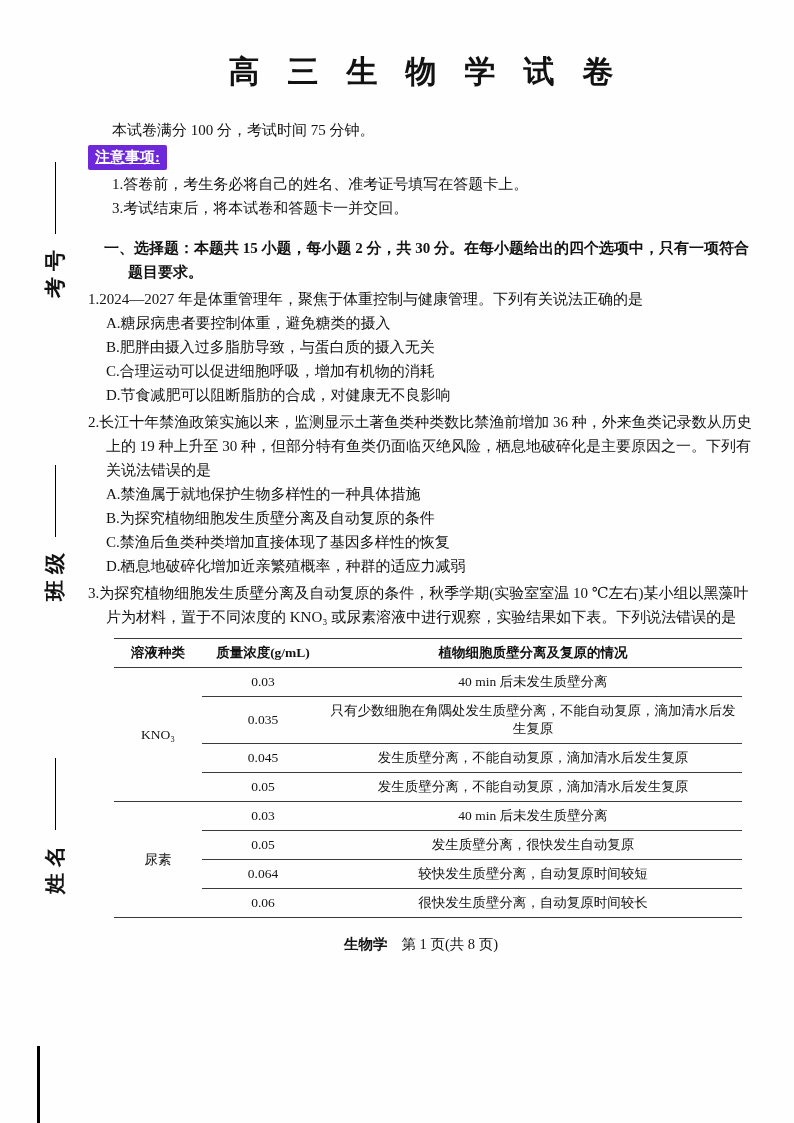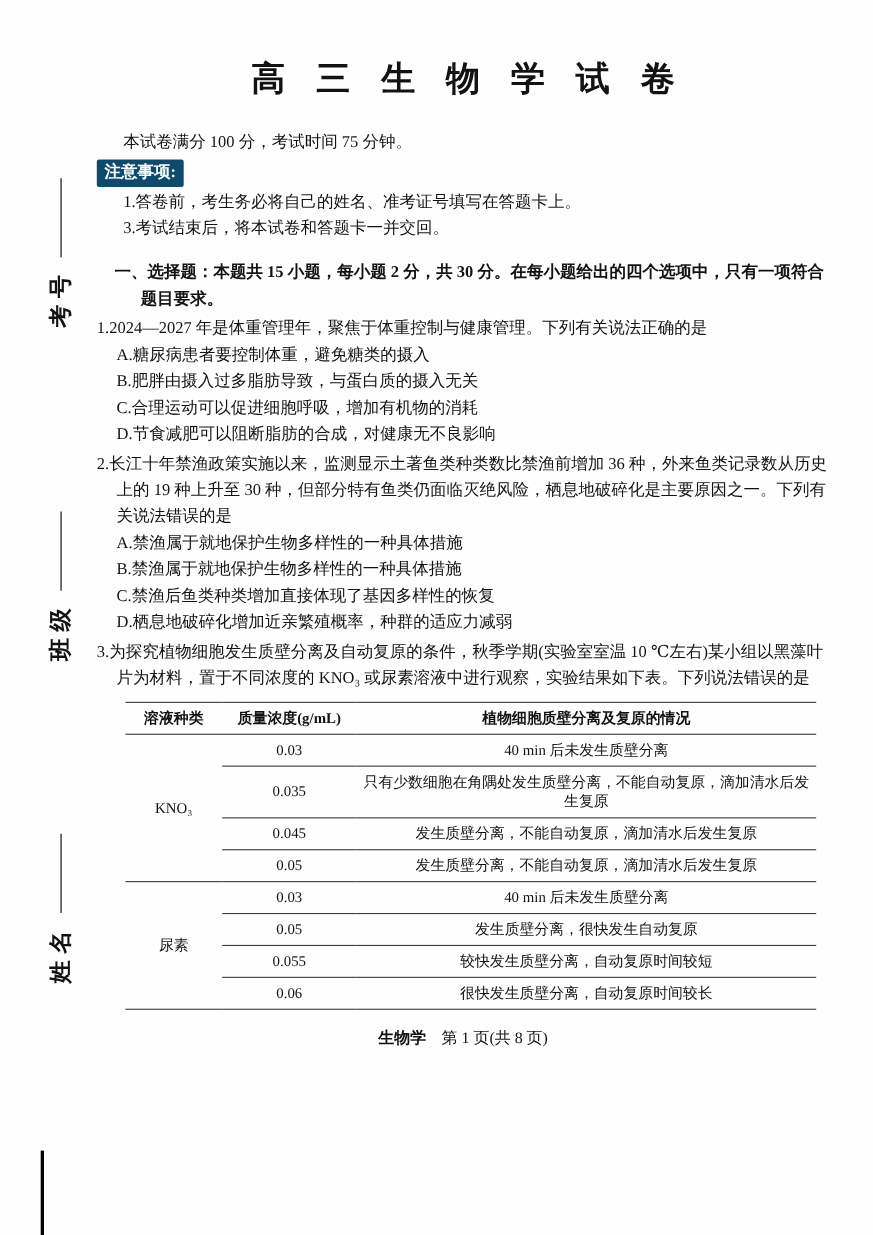--- a/index.html
+++ b/index.html
@@ -27,25 +27,26 @@
     font-size: 31px;
     font-weight: 700;
     letter-spacing: 28px;
     text-indent: 28px;
     line-height: 40px;
   }
   .intro { margin: 0; text-indent: 24px; }
   .notice-head { margin: 3px 0 2px 0; }
   .notice-badge {
     display: inline-block;
-    background: #0c4a6e;
+    background: #6d28d9;
     color: #fff;
     font-weight: 700;
     padding: 0 7px 1px 7px;
     border-radius: 2px;
+    text-decoration: underline;
   }
   .notice-item { margin: 0; text-indent: 24px; }
   .section-heading {
     font-weight: 700;
     margin: 16px 0 2px 16px;
     padding-left: 24px;
     text-indent: -24px;
   }
   .question { margin: 0; }
   .stem { margin: 3px 0 0 0; padding-left: 18px; text-indent: -18px; }
@@ -143,21 +144,21 @@
       <p class="stem">1.2024—2027 年是体重管理年，聚焦于体重控制与健康管理。下列有关说法正确的是</p>
       <p class="option">A.糖尿病患者要控制体重，避免糖类的摄入</p>
       <p class="option">B.肥胖由摄入过多脂肪导致，与蛋白质的摄入无关</p>
       <p class="option">C.合理运动可以促进细胞呼吸，增加有机物的消耗</p>
       <p class="option">D.节食减肥可以阻断脂肪的合成，对健康无不良影响</p>
     </div>
 
     <div class="question">
       <p class="stem">2.长江十年禁渔政策实施以来，监测显示土著鱼类种类数比禁渔前增加 36 种，外来鱼类记录数从历史上的 19 种上升至 30 种，但部分特有鱼类仍面临灭绝风险，栖息地破碎化是主要原因之一。下列有关说法错误的是</p>
       <p class="option">A.禁渔属于就地保护生物多样性的一种具体措施</p>
-      <p class="option">B.禁渔属于就地保护生物多样性的一种具体措施</p>
+      <p class="option">B.为探究植物细胞发生质壁分离及自动复原的条件</p>
       <p class="option">C.禁渔后鱼类种类增加直接体现了基因多样性的恢复</p>
       <p class="option">D.栖息地破碎化增加近亲繁殖概率，种群的适应力减弱</p>
     </div>
 
     <div class="question">
       <p class="stem">3.为探究植物细胞发生质壁分离及自动复原的条件，秋季学期(实验室室温 10 ℃左右)某小组以黑藻叶片为材料，置于不同浓度的 KNO₃ 或尿素溶液中进行观察，实验结果如下表。下列说法错误的是</p>
 
       <table class="results">
         <thead>
           <tr>
@@ -187,21 +188,21 @@
           <tr>
             <td rowspan="4">尿素</td>
             <td>0.03</td>
             <td>40 min 后未发生质壁分离</td>
           </tr>
           <tr>
             <td>0.05</td>
             <td>发生质壁分离，很快发生自动复原</td>
           </tr>
           <tr>
-            <td>0.055</td>
+            <td>0.064</td>
             <td>较快发生质壁分离，自动复原时间较短</td>
           </tr>
           <tr>
             <td>0.06</td>
             <td>很快发生质壁分离，自动复原时间较长</td>
           </tr>
         </tbody>
       </table>
     </div>
 

